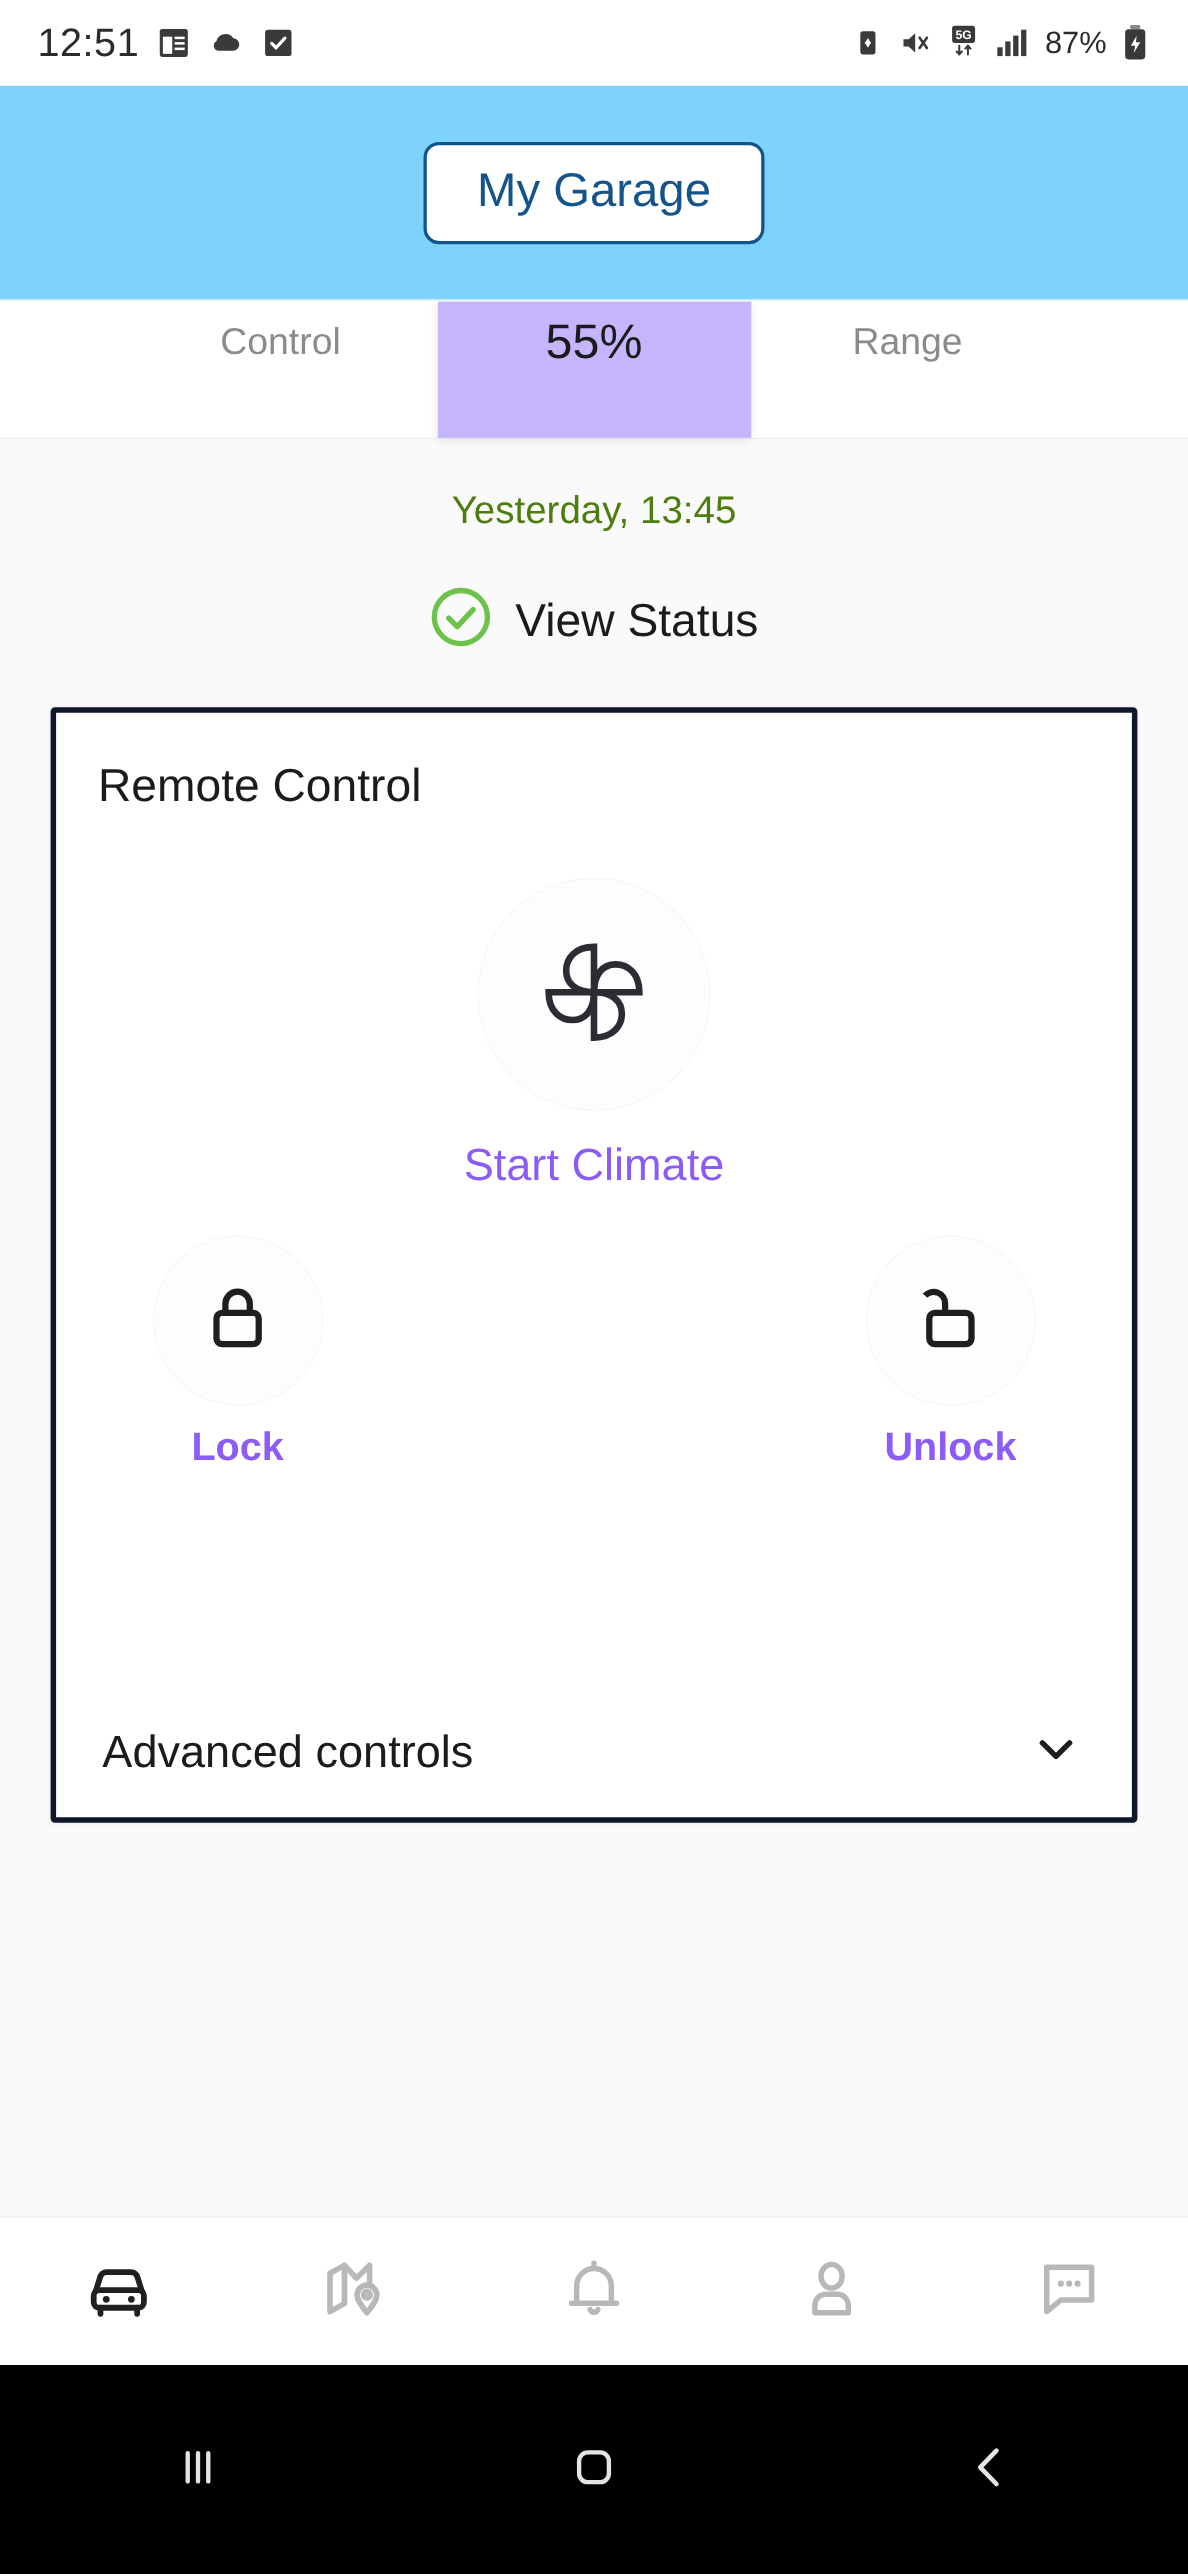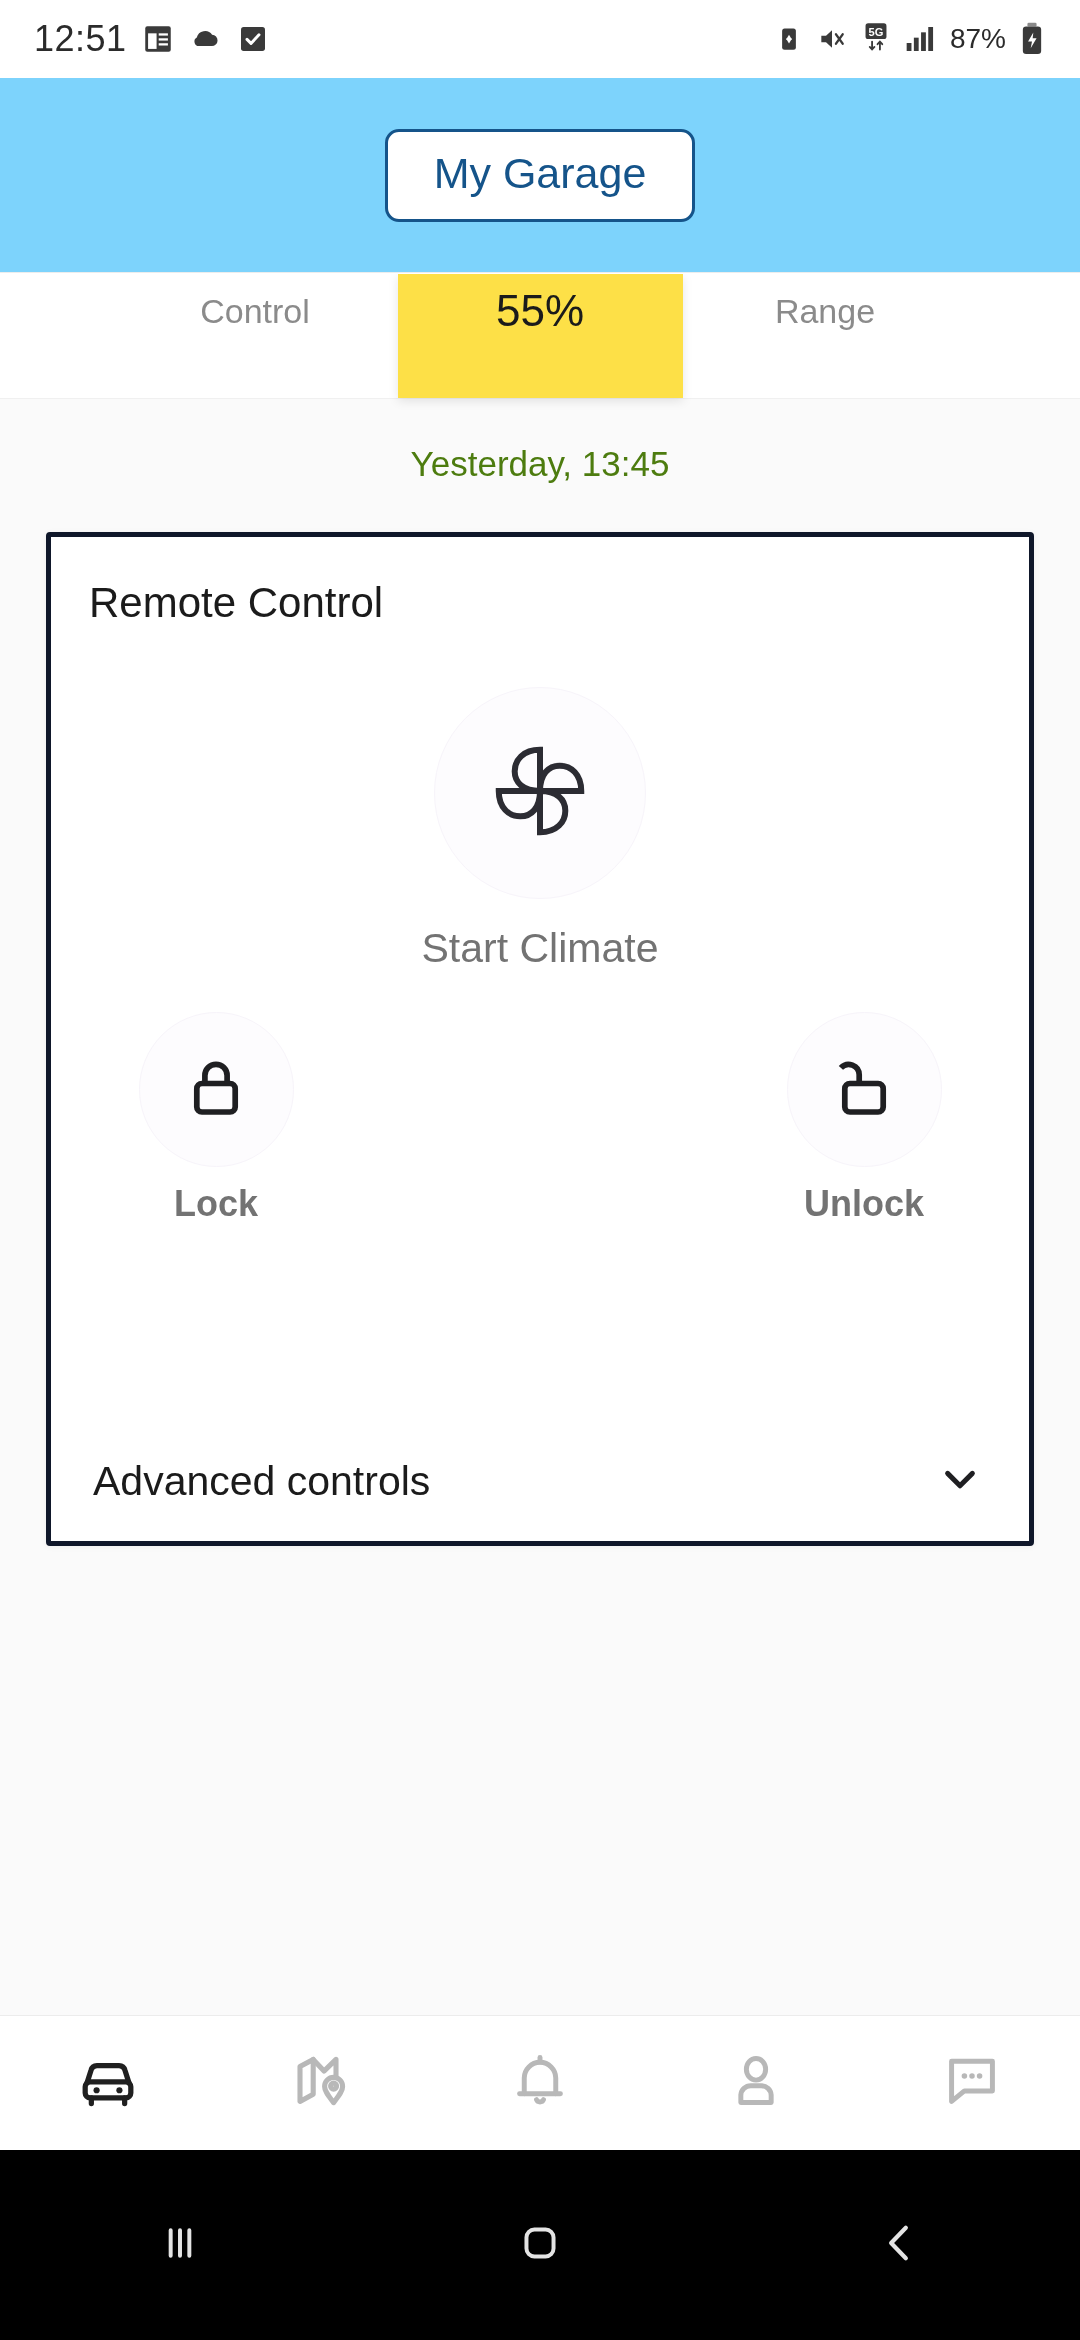--- a/index.html
+++ b/index.html
@@ -46,21 +46,21 @@
   .stats {
     position: relative; width: 1080px; height: 124px;
     background: #ffffff; display: flex; align-items: flex-start; justify-content: center;
     box-shadow: 0 1px 0 #f0f0f0;
   }
   .stat {
     width: 285px; text-align: center; padding-top: 18px;
     font-size: 34px; color: #8b8b8b;
   }
   .stat.center {
-    background: #fde047; color: #1b1b1b; font-size: 44px;
+    background: #c4b5fd; color: #1b1b1b; font-size: 44px;
     height: 124px; box-shadow: 0 3px 10px rgba(0,0,0,.10);
     position: relative; z-index: 2; padding-top: 12px;
   }
 
   .timestamp {
     text-align: center; font-size: 35px; color: #4d7c0f;
     margin-top: 46px;
   }
   .viewstatus {
     display: flex; align-items: center; justify-content: center; gap: 20px;
@@ -77,21 +77,21 @@
   }
   .rc-title { font-size: 42px; color: #1b1b1b; padding: 42px 0 0 38px; }
 
   .climate-wrap { display: flex; flex-direction: column; align-items: center; margin-top: 60px; cursor: pointer; }
   .halo {
     width: 212px; height: 212px; border-radius: 50%;
     background: #fdfcfe; border: 1px solid #f7f4fa;
     display: flex; align-items: center; justify-content: center;
   }
   .halo.sm { width: 155px; height: 155px; }
-  .ctrl-label { font-size: 41px; color: #737373; margin-top: 26px; }
+  .ctrl-label { font-size: 41px; color: #8b5cf6; margin-top: 26px; }
   .ctrl-label.sm { font-size: 36px; font-weight: bold; margin-top: 16px; }
 
   .lock-row {
     display: flex; justify-content: space-between; align-items: flex-end;
     padding: 40px 50px 0 50px; position: relative;
   }
   .ctrl { display: flex; flex-direction: column; align-items: center; cursor: pointer; width: 230px; }
   .ctrl.hazard { position: absolute; left: 50%; transform: translateX(-50%); top: 140px; }
 
   .adv-row {
@@ -192,20 +192,29 @@
   <div class="content">
 
     <div class="stats">
       <div class="stat">Control</div>
       <div class="stat center">55%</div>
       <div class="stat">Range</div>
     </div>
 
     <div class="timestamp">Yesterday, 13:45</div>
 
+    <div class="viewstatus">
+      <span>
+        <svg width="58" height="58" viewBox="0 0 24 24">
+            <circle cx="12" cy="12" r="10" fill="none" stroke="#6cc24a" stroke-width="2"></circle>
+            <path d="M7.4 12.4l3.2 3.2 6-6.4" fill="none" stroke="#6cc24a" stroke-width="2" stroke-linecap="round" stroke-linejoin="round"></path>
+          </svg>
+      </span>
+      <span class="viewstatus-label">View Status</span>
+    </div>
 
     <div class="rc-card">
       <div class="rc-title">Remote Control</div>
 
       <div class="climate-wrap">
         <div class="halo">
           <span>
             <svg width="120" height="120" viewBox="0 0 64 64" fill="none" stroke="#2c2c33" stroke-width="3.2" stroke-linecap="round">
               <path d="M32 32V10c-9 0-13.5 5.5-13.5 11.5S23 32 32 32z"></path>
               <path d="M32 32h22c0-9-5.5-13.5-11.5-13.5S32 23 32 32z"></path>

